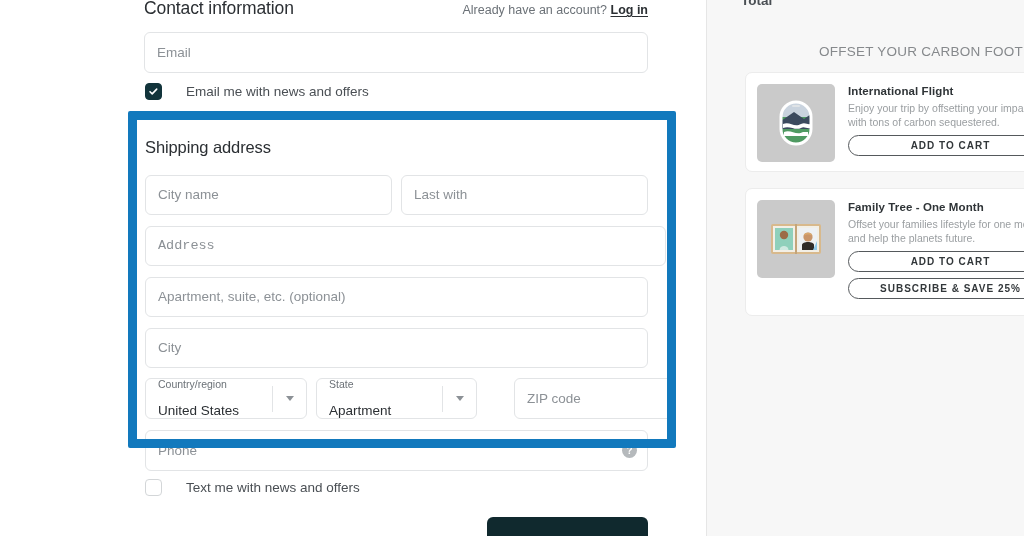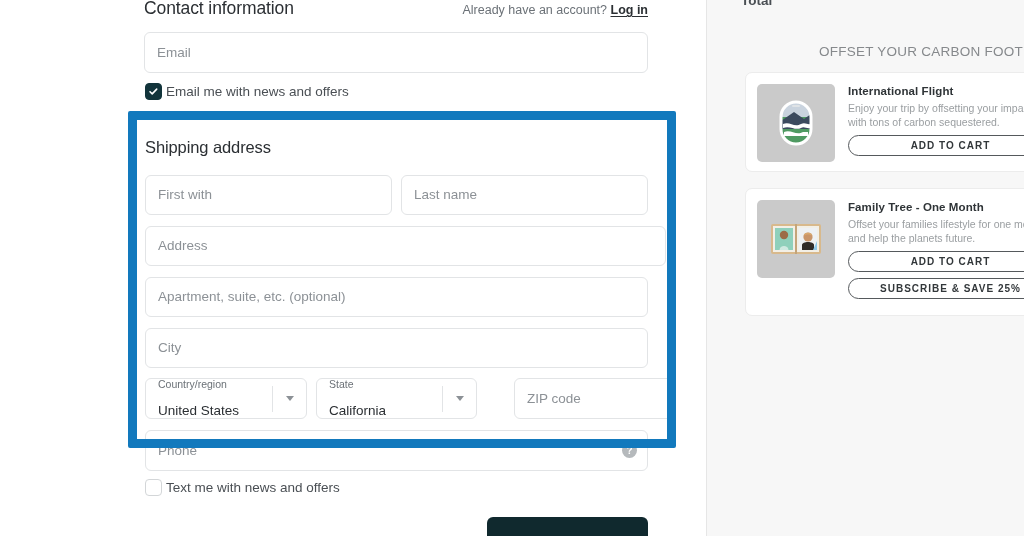--- a/index.html
+++ b/index.html
@@ -80,21 +80,21 @@
   }
 
   
   #email-field { left: 144px; top: 32px; width: 504px; height: 41px; }
 
   
   .check-row {
     position: absolute;
     display: flex;
     align-items: center;
-    gap: 4px;
+    gap: 24px;
   }
   .cbox {
     width: 17px; height: 17px;
     border-radius: 4px;
     flex: none;
     display: flex;
     align-items: center;
     justify-content: center;
   }
   .cbox.checked { background: #12343b; border: 1px solid #12343b; }
@@ -134,21 +134,21 @@
     font-size: 16.5px;
     color: #2b2f33;
     letter-spacing: -0.1px;
     line-height: 20px;
     white-space: nowrap;
   }
 
   
   #first-name-field { left: 145px; top: 175px; width: 247px; height: 40px; }
   #last-name-field  { left: 401px; top: 175px; width: 247px; height: 40px; }
-  #address-field    { left: 145px; top: 226px; width: 521px; height: 40px; }
+  #address-field    { left: 145px; top: 226px; width: 521px; height: 40px; font-family: Liberation Mono, monospace; }
   #apartment-field  { left: 145px; top: 277px; width: 503px; height: 40px; }
   #city-field       { left: 145px; top: 328px; width: 503px; height: 40px; }
 
   
   .select-field {
     position: absolute;
     background: #ffffff;
     border: 1px solid #e2e4e6;
     border-radius: 6px;
     padding: 5px 0 5px 12px;
@@ -354,24 +354,24 @@
         <svg width="11" height="11" viewBox="0 0 12 12" aria-hidden="true">
           <path d="M2.2 6.2 L4.6 8.6 L9.5 3.4" fill="none" stroke="#ffffff" stroke-width="1.7" stroke-linecap="round" stroke-linejoin="round"></path>
         </svg>
       </span>
       <span class="check-label">Email me with news and offers</span>
     </div>
 
     <div id="shipping-title">Shipping address</div>
 
     <div class="field" id="first-name-field">
-      <span class="ph">First with</span>
+      <span class="ph">City name</span>
     </div>
     <div class="field" id="last-name-field">
-      <span class="ph">Last name</span>
+      <span class="ph">Last with</span>
     </div>
     <div class="field" id="address-field">
       <span class="ph">Address</span>
     </div>
     <div class="field" id="apartment-field">
       <span class="ph">Apartment, suite, etc. (optional)</span>
     </div>
     <div class="field" id="city-field">
       <span class="ph">City</span>
     </div>
@@ -382,21 +382,21 @@
         <span class="select-value">United States</span>
       </span>
       <span class="select-arrow-wrap">
         <span class="caret"></span>
       </span>
     </div>
 
     <div class="select-field" id="state-field">
       <span class="select-text">
         <span class="select-label">State</span>
-        <span class="select-value">California</span>
+        <span class="select-value">Apartment</span>
       </span>
       <span class="select-arrow-wrap">
         <span class="caret"></span>
       </span>
     </div>
 
     <div class="field" id="zip-field">
       <span class="ph">ZIP code</span>
     </div>
 

